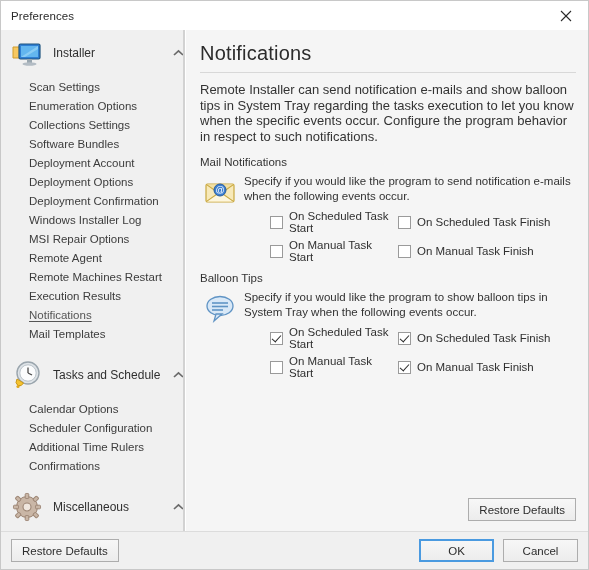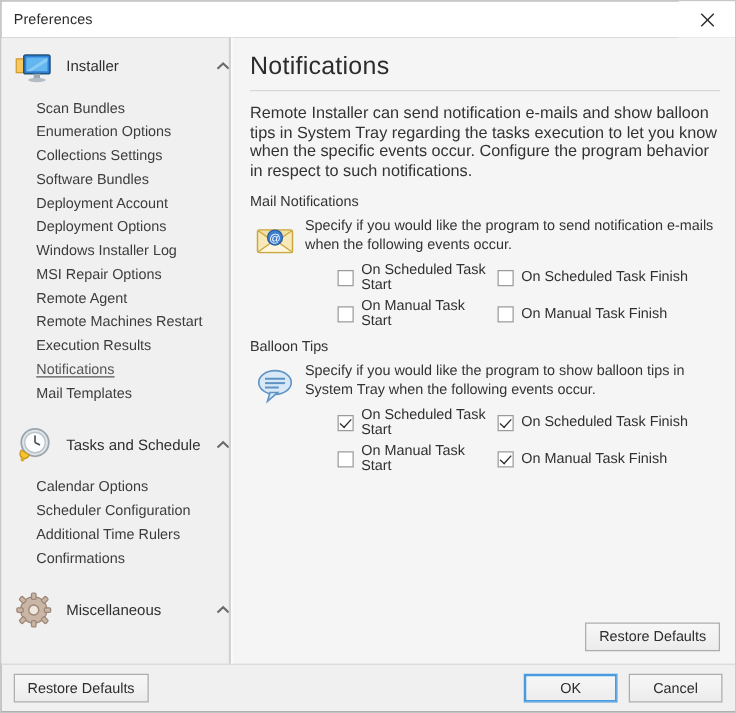--- a/index.html
+++ b/index.html
@@ -9,21 +9,21 @@
     overflow: hidden;
     background: #ffffff;
     font-family: "Liberation Sans", sans-serif;
     font-size: 11.5px;
     color: #3a3a3a;
   }
 
   #app {
     position: relative;
     width: 589px; height: 570px;
-    background: #0f172a;
+    background: #14b8a6;
     border: 1px solid #c8c8c8;
     display: flex;
     flex-direction: column;
   }
 
   
   .titlebar {
     height: 29px;
     background: #ffffff;
     display: flex;
@@ -291,26 +291,27 @@
           </svg>
         </span>
         <span class="group-title">Installer</span>
         <span class="chevron">
           <svg width="11" height="8" viewBox="0 0 11 8">
               <path d="M1 6 L5.5 1.8 L10 6" fill="none" stroke="#6a6a6a" stroke-width="1.7"></path>
             </svg>
         </span>
       </div>
       <div class="group-items">
-        <div class="nav-item"><span>Scan Bundles</span></div>
+        <div class="nav-item"><span>Scan Settings</span></div>
         <div class="nav-item"><span>Enumeration Options</span></div>
         <div class="nav-item"><span>Collections Settings</span></div>
         <div class="nav-item"><span>Software Bundles</span></div>
         <div class="nav-item"><span>Deployment Account</span></div>
         <div class="nav-item"><span>Deployment Options</span></div>
+        <div class="nav-item"><span>Deployment Confirmation</span></div>
         <div class="nav-item"><span>Windows Installer Log</span></div>
         <div class="nav-item"><span>MSI Repair Options</span></div>
         <div class="nav-item"><span>Remote Agent</span></div>
         <div class="nav-item"><span>Remote Machines Restart</span></div>
         <div class="nav-item"><span>Execution Results</span></div>
         <div class="nav-item selected"><span>Notifications</span></div>
         <div class="nav-item"><span>Mail Templates</span></div>
       </div>
 
       <div class="group-header">

